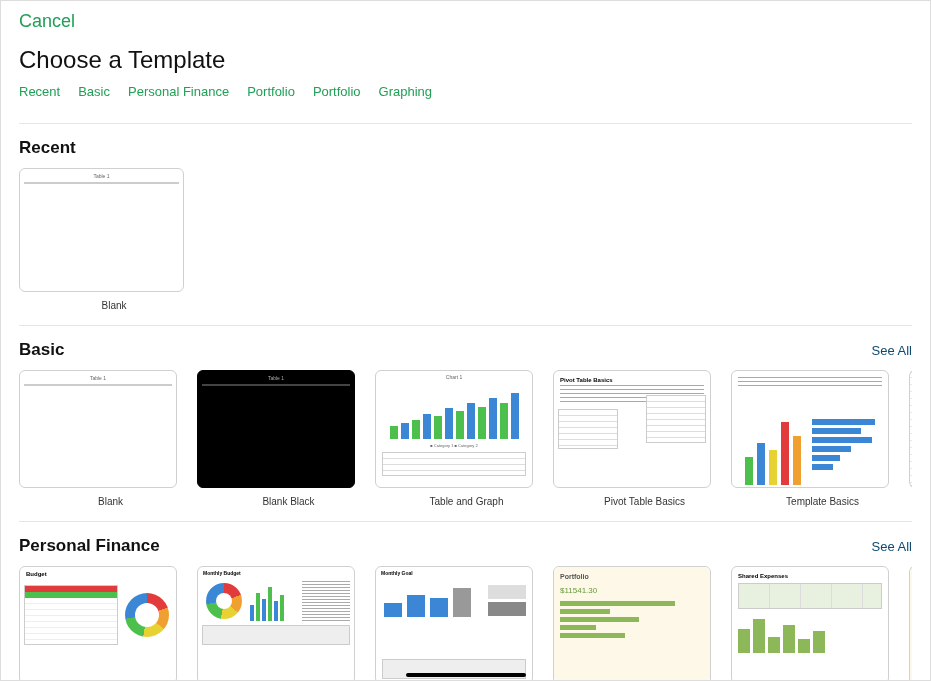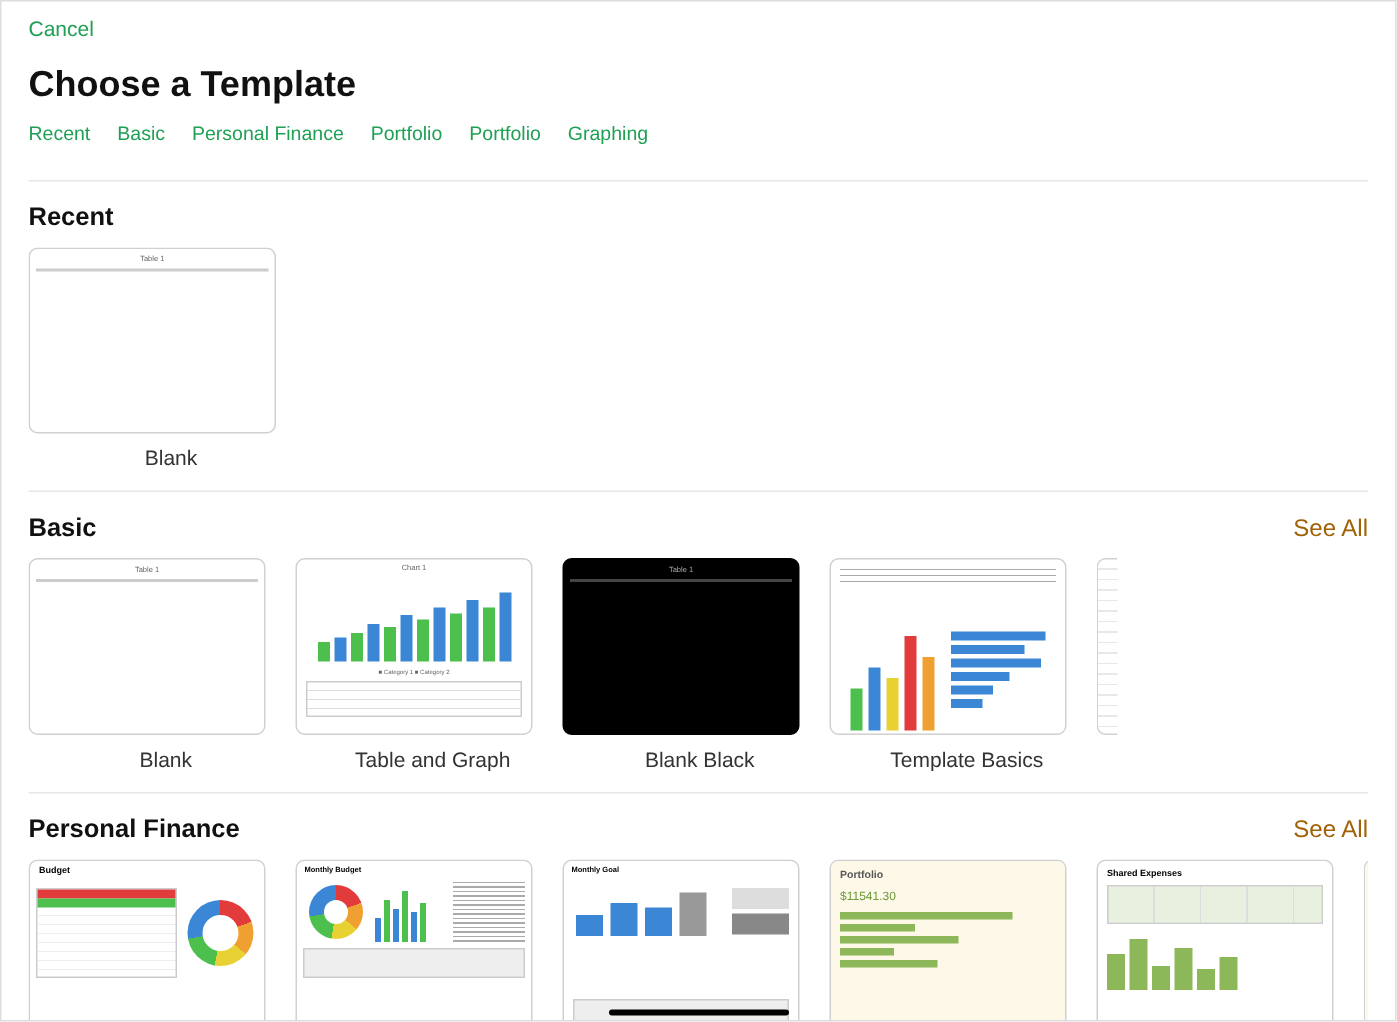--- a/index.html
+++ b/index.html
@@ -9,26 +9,26 @@
       width: 931px;
       height: 681px;
       overflow: hidden;
       border: 1px solid #ddd;
     }
     .topbar {
       padding: 10px 18px 0 18px;
     }
     .cancel {
       color: #1fa055;
-      font-size: 14px;
+      font-size: 18px;
       cursor: pointer;
     }
     .title {
       font-size: 24px;
-      font-weight: 700;
+      font-weight: 400;
       margin: 14px 0 10px 18px;
       color: #111;
     }
     .category-nav {
       display: flex;
       gap: 18px;
       padding: 0 18px 14px 18px;
       font-size: 13px;
     }
     .category-nav span {
@@ -46,22 +46,22 @@
       border-top: 1px solid #e6e6e6;
       padding-top: 14px;
     }
     .section:first-of-type .section-header { border-top: none; padding-top: 0;}
     .section-title {
       font-size: 17px;
       font-weight: 700;
       color: #111;
     }
     .see-all {
-      color: #a16207;
-      font-size: 16px;
+      color: #0c4a6e;
+      font-size: 13px;
       cursor: pointer;
     }
     .row {
       display: flex;
       gap: 20px;
       overflow: hidden;
     }
     .card {
       display: flex;
       flex-direction: column;
@@ -77,21 +77,21 @@
       background: #fff;
       overflow: hidden;
       position: relative;
       cursor: pointer;
     }
     .thumb.large {
       width: 165px;
       height: 124px;
     }
     .card-label {
-      font-size: 14px;
+      font-size: 10px;
       color: #333;
       margin-left: 25px;
     }
     .thumb.black { background: #000; border-color: #000; }
 
     
     .mini-sheet { padding: 4px; }
     .mini-title { font-size: 5px; text-align: center; margin-bottom: 3px; color:#666;}
     .mini-grid {
       width: 100%; height: 90%;
@@ -222,20 +222,29 @@
   </div>
   <div class="row">
     <div class="card">
       <div class="thumb">
         <div class="mini-sheet">
             <div class="mini-title">Table 1</div>
             <div class="mini-grid"></div>
           </div>
       </div>
       <div class="card-label">Blank</div>
+    </div>
+    <div class="card">
+      <div class="thumb black">
+        <div class="mini-sheet">
+            <div class="mini-title">Table 1</div>
+            <div class="mini-grid"></div>
+          </div>
+      </div>
+      <div class="card-label">Blank Black</div>
     </div>
     <div class="card">
       <div class="thumb">
         <div class="mini-title" style="padding-top:3px">Chart 1</div>
         <div class="bars">
           <span class="b-g" style="height:28%"></span>
             <span class="b-b" style="height:34%"></span>
           <span class="b-g" style="height:40%"></span>
             <span class="b-b" style="height:52%"></span>
           <span class="b-g" style="height:48%"></span>
@@ -246,27 +255,29 @@
             <span class="b-b" style="height:86%"></span>
           <span class="b-g" style="height:76%"></span>
             <span class="b-b" style="height:96%"></span>
         </div>
         <div class="mini-legend">■ Category 1  ■ Category 2</div>
         <div class="mini-table"></div>
       </div>
       <div class="card-label">Table and Graph</div>
     </div>
     <div class="card">
-      <div class="thumb black">
-        <div class="mini-sheet">
-            <div class="mini-title">Table 1</div>
-            <div class="mini-grid"></div>
-          </div>
-      </div>
-      <div class="card-label">Blank Black</div>
+      <div class="thumb">
+        <div class="txt-block">
+          <div class="txt-head">Pivot Table Basics</div>
+          <div class="txt-lines"></div>
+        </div>
+        <div class="tbl-left"></div>
+        <div class="tbl-right"></div>
+      </div>
+      <div class="card-label">Pivot Table Basics</div>
     </div>
     <div class="card">
       <div class="thumb">
         <div class="txt-block" style="padding-bottom:0">
           <div class="txt-lines" style="height:12px"></div>
         </div>
         <div class="dual-chart">
           <div class="bars" style="gap:4px">
             <span class="b-g" style="height:40%"></span>
               <span class="b-b" style="height:60%"></span>

